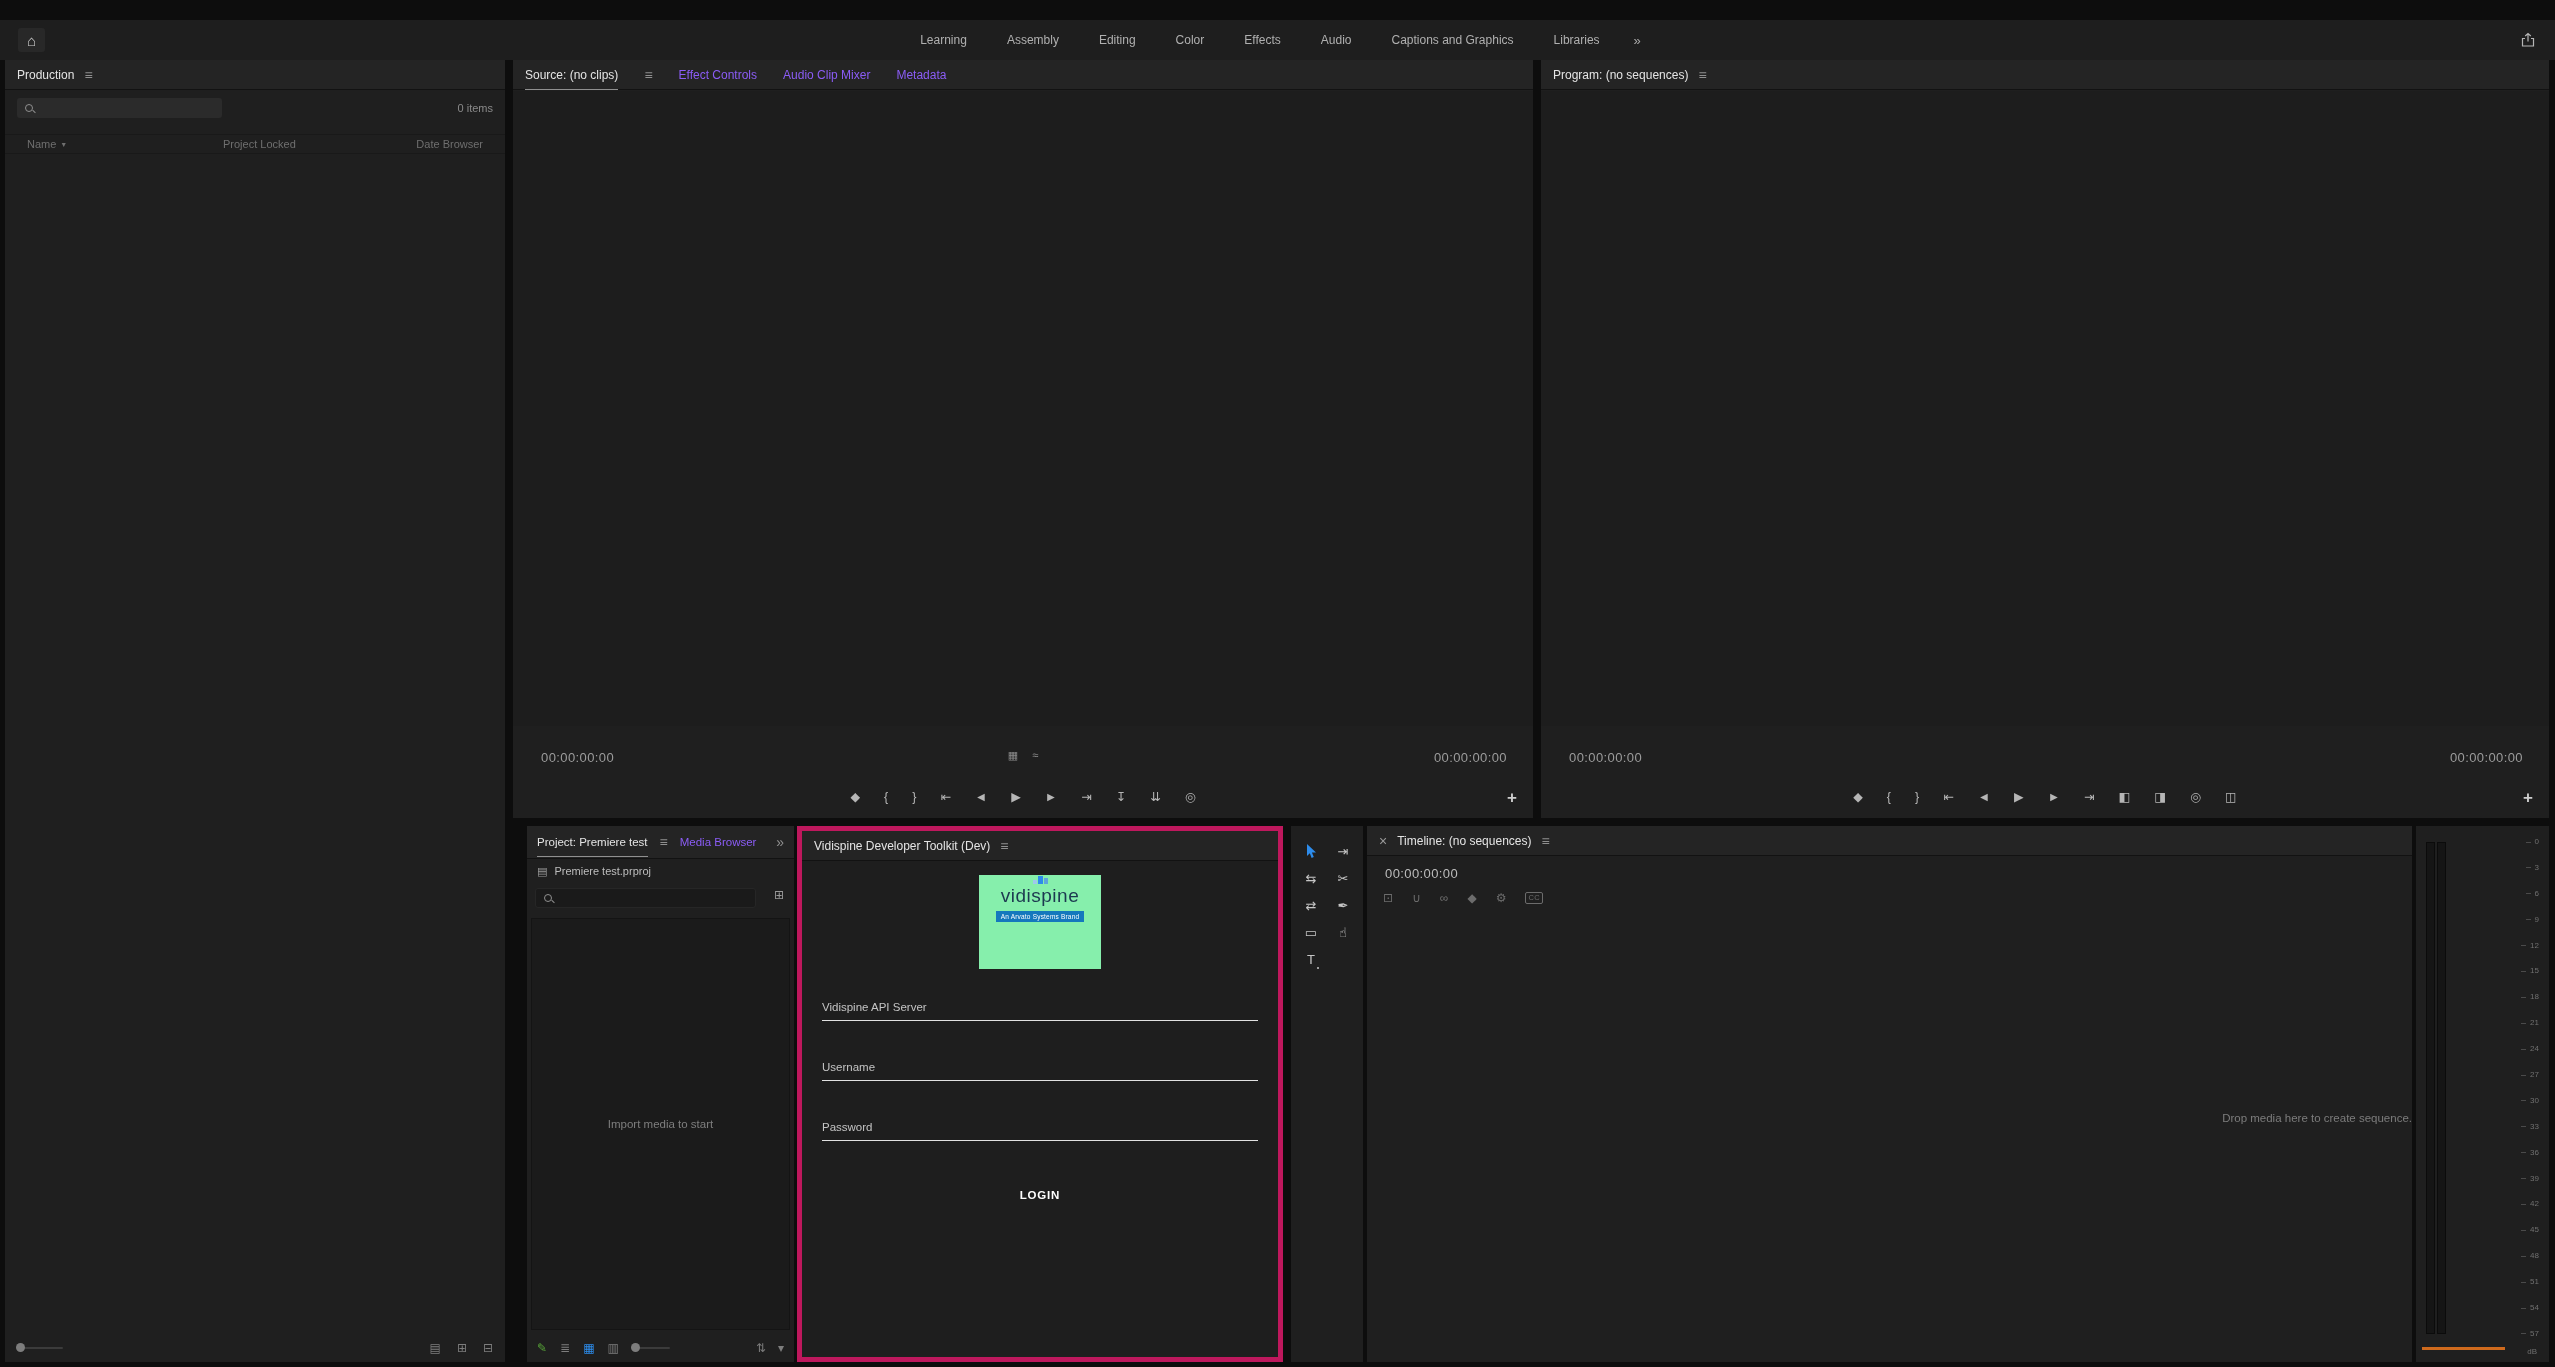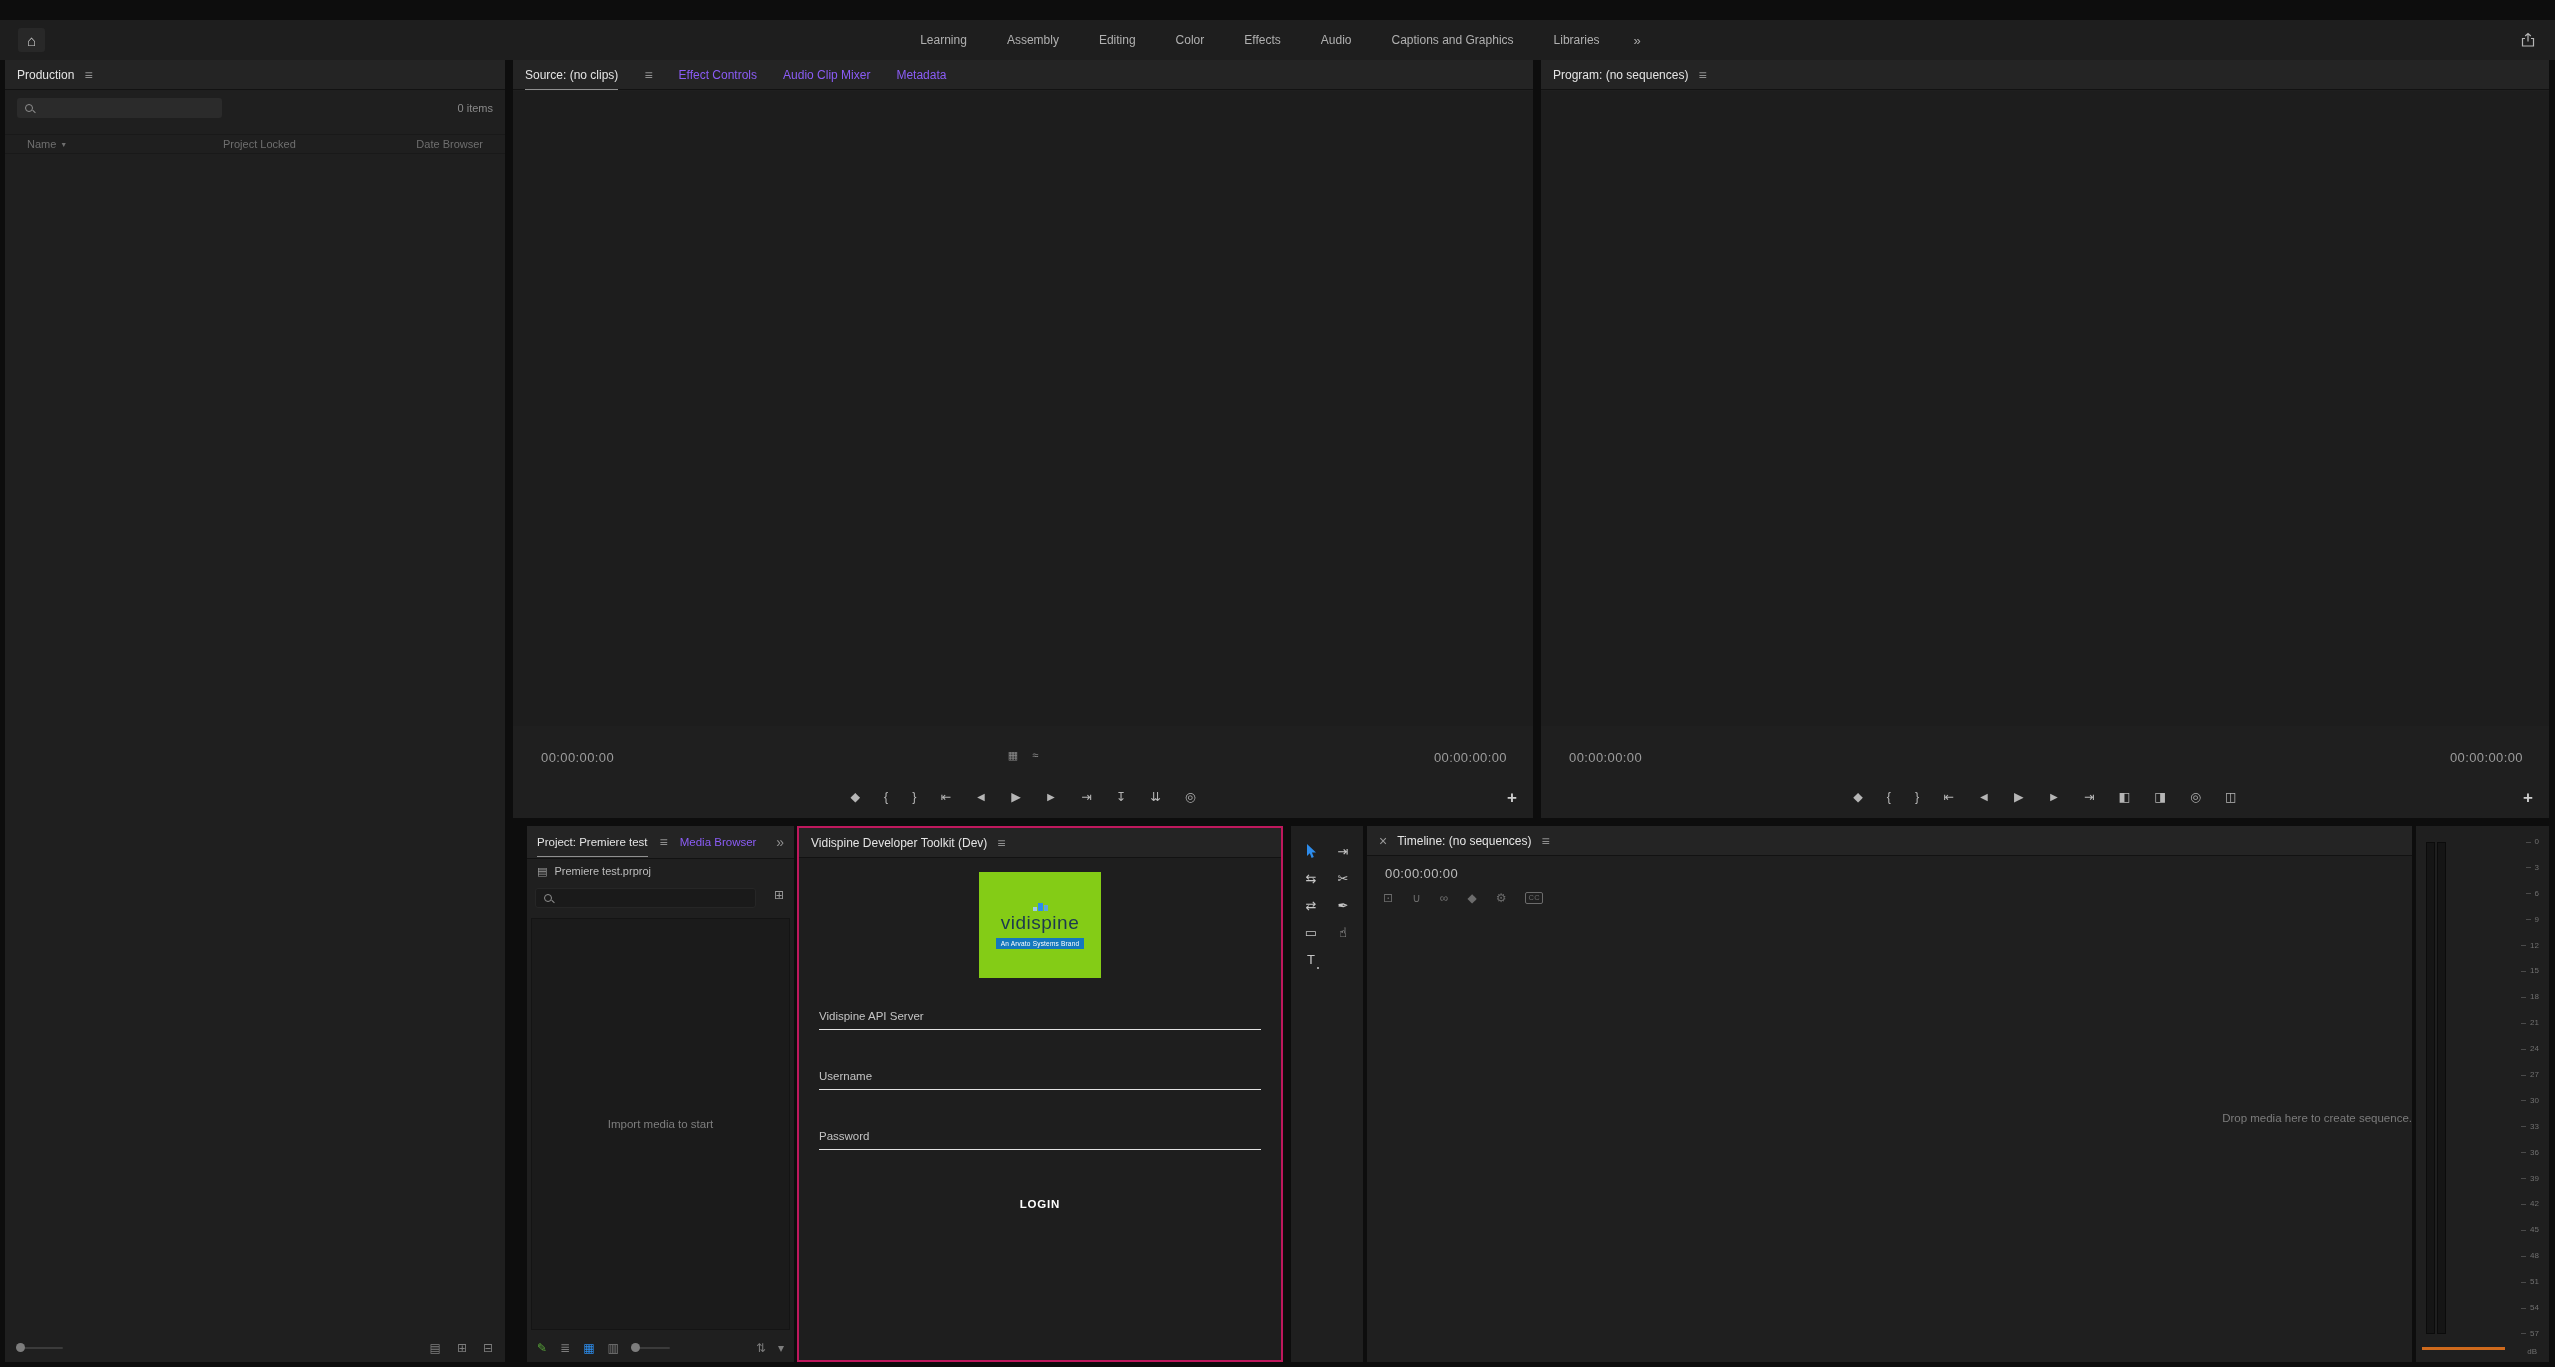--- a/index.html
+++ b/index.html
@@ -64,23 +64,23 @@
   .projsearch .searchbox{width:100%;background:#1a1a1a;border:1px solid #262626}
   .newbin{position:absolute;right:10px;top:63px;color:#9a9a9a;font-size:12px}
   .bin-area{position:absolute;left:4px;top:92px;right:4px;bottom:32px;background:#1b1b1b;border:1px solid #141414;display:flex;align-items:center;justify-content:center}
   .empty-text{font-size:11.5px;color:#7e7e7e}
   #project-panel .panel-bottom{gap:13px;padding:0 10px}
   .green{color:#58a838}
   .blue{color:#2d8ceb}
   .ml-auto{margin-left:auto}
 
   
-  #vidispine-panel{border:2px solid #be185d;background:#1e1e1e}
+  #vidispine-panel{border:5px solid #be185d;background:#1e1e1e}
   .vs-body{position:absolute;left:0;top:31px;right:0;bottom:0}
-  .logo-box{width:122px;height:106px;margin:13px auto 0;background:#84cc16;display:flex;flex-direction:column;align-items:center;justify-content:center}
+  .logo-box{width:122px;height:94px;margin:13px auto 0;background:#86efac;display:flex;flex-direction:column;align-items:center;justify-content:flex-start}
   .logo-pixels{display:flex;align-items:flex-end;gap:1px;height:9px;margin-bottom:2px}
   .logo-pixels i{display:block}
   .logo-pixels i:nth-child(1){width:4px;height:4px;background:#9ec9ec}
   .logo-pixels i:nth-child(2){width:5px;height:8px;background:#2d8ceb}
   .logo-pixels i:nth-child(3){width:4px;height:6px;background:#5da4dd}
   .logo-text{font-size:19px;color:#1c3950;letter-spacing:.5px;line-height:1}
   .logo-strip{margin-top:6px;background:#1478bd;color:#fff;font-size:6.5px;line-height:11px;padding:0 5px;letter-spacing:.2px;white-space:nowrap}
   .vs-form{margin:28px 20px 0}
   .vs-field{border-bottom:1px solid #e2e2e2;margin-bottom:36px}
   .vs-field input{width:100%;background:transparent;border:none;outline:none;color:#d0d0d0;font-size:11.5px;padding-bottom:7px;font-family:inherit}

